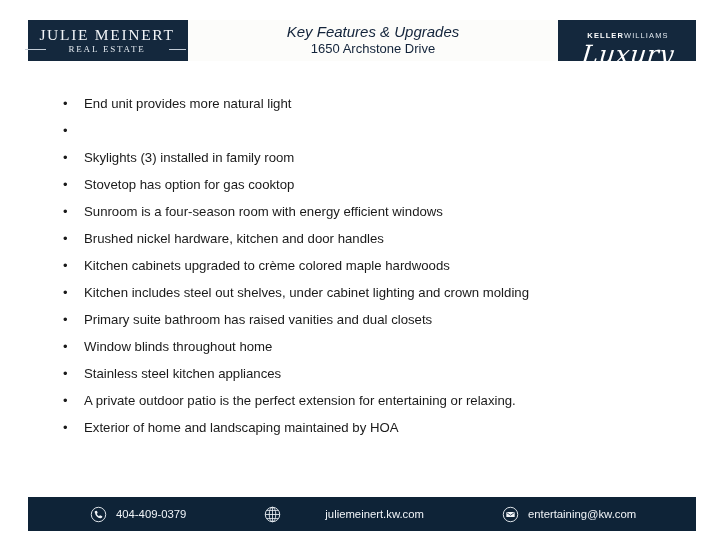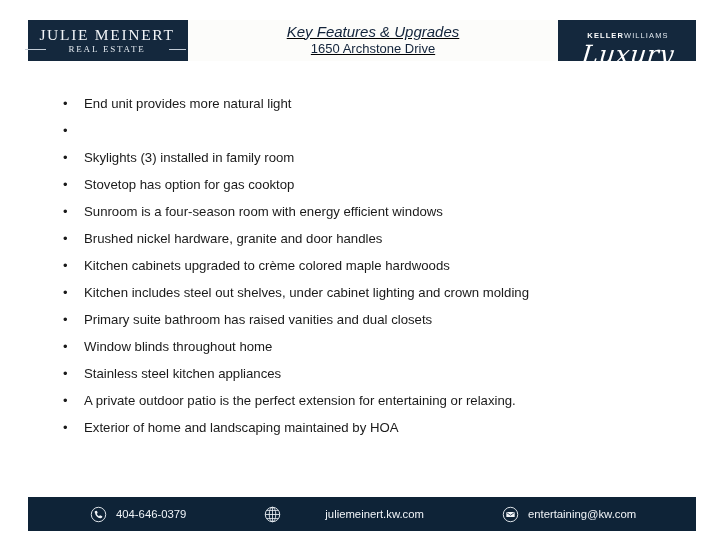--- a/index.html
+++ b/index.html
@@ -73,21 +73,20 @@
   
   #title-panel {
     flex: 1 1 auto;
     background: #fcfcfa;
     display: flex;
     flex-direction: column;
     align-items: center;
     justify-content: center;
     border-left: 2px solid #14283d;
     border-right: 2px solid #14283d;
-    text-decoration: underline;
   }
   #deck-title {
     font-size: 15px;
     font-style: italic;
     font-weight: normal;
     color: #12233a;
     line-height: 1.25;
     white-space: nowrap;
   }
   #deck-subtitle {
@@ -217,38 +216,38 @@
   </div>
 
 </div>
 
 <ul id="features-list">
     <li><span class="bullet-dot">•</span><span>End unit provides more natural light</span></li>
     <li><span class="bullet-dot">•</span></li>
     <li><span class="bullet-dot">•</span><span>Skylights (3) installed in family room</span></li>
     <li><span class="bullet-dot">•</span><span>Stovetop has option for gas cooktop</span></li>
     <li><span class="bullet-dot">•</span><span>Sunroom is a four-season room with energy efficient windows</span></li>
-    <li><span class="bullet-dot">•</span><span>Brushed nickel hardware, granite and door handles</span></li>
+    <li><span class="bullet-dot">•</span><span>Brushed nickel hardware, kitchen and door handles</span></li>
     <li><span class="bullet-dot">•</span><span>Kitchen cabinets upgraded to crème colored maple hardwoods</span></li>
     <li><span class="bullet-dot">•</span><span>Kitchen includes steel out shelves, under cabinet lighting and crown molding</span></li>
     <li><span class="bullet-dot">•</span><span>Primary suite bathroom has raised vanities and dual closets</span></li>
     <li><span class="bullet-dot">•</span><span>Window blinds throughout home</span></li>
     <li><span class="bullet-dot">•</span><span>Stainless steel kitchen appliances</span></li>
     <li><span class="bullet-dot">•</span><span>A private outdoor patio is the perfect extension for entertaining or relaxing.</span></li>
     <li><span class="bullet-dot">•</span><span>Exterior of home and landscaping maintained by HOA</span></li>
   </ul>
 
 <div id="footer-bar">
 
   <div class="contact-item" id="contact-phone">
     <svg class="c-icon" viewBox="0 0 24 24">
       <circle cx="12" cy="12" r="10.2" fill="none" stroke="#f0f4f8" stroke-width="1.3"></circle>
       <path d="M9.1 6.6c.45 0 .72.25.87.67l.72 1.95c.14.38.05.72-.26.99l-.75.65c-.14.12-.18.28-.1.45.62 1.33 1.73 2.44 3.07 3.06.17.08.33.04.45-.1l.65-.75c.27-.31.6-.4.99-.26l1.95.72c.42.15.67.42.67.87 0 1.64-1.33 2.6-2.78 2.37-3.74-.6-6.9-3.76-7.5-7.5C5.85 7.93 6.81 6.6 9.1 6.6z" fill="#f0f4f8"></path>
     </svg>
-    <span>404-646-0379</span>
+    <span>404-409-0379</span>
   </div>
 
   <div class="contact-item" id="contact-web">
     <svg class="c-icon" viewBox="0 0 24 24">
       <circle cx="12" cy="12" r="10.2" fill="none" stroke="#f0f4f8" stroke-width="1.3"></circle>
       <ellipse cx="12" cy="12" rx="4.6" ry="10.2" fill="none" stroke="#f0f4f8" stroke-width="1.2"></ellipse>
       <line x1="1.8" y1="12" x2="22.2" y2="12" stroke="#f0f4f8" stroke-width="1.2"></line>
       <path d="M4.0 6.3 H20.0" fill="none" stroke="#f0f4f8" stroke-width="1.1"></path>
       <path d="M4.0 17.7 H20.0" fill="none" stroke="#f0f4f8" stroke-width="1.1"></path>
       <line x1="12" y1="1.8" x2="12" y2="22.2" stroke="#f0f4f8" stroke-width="1.1"></line>

